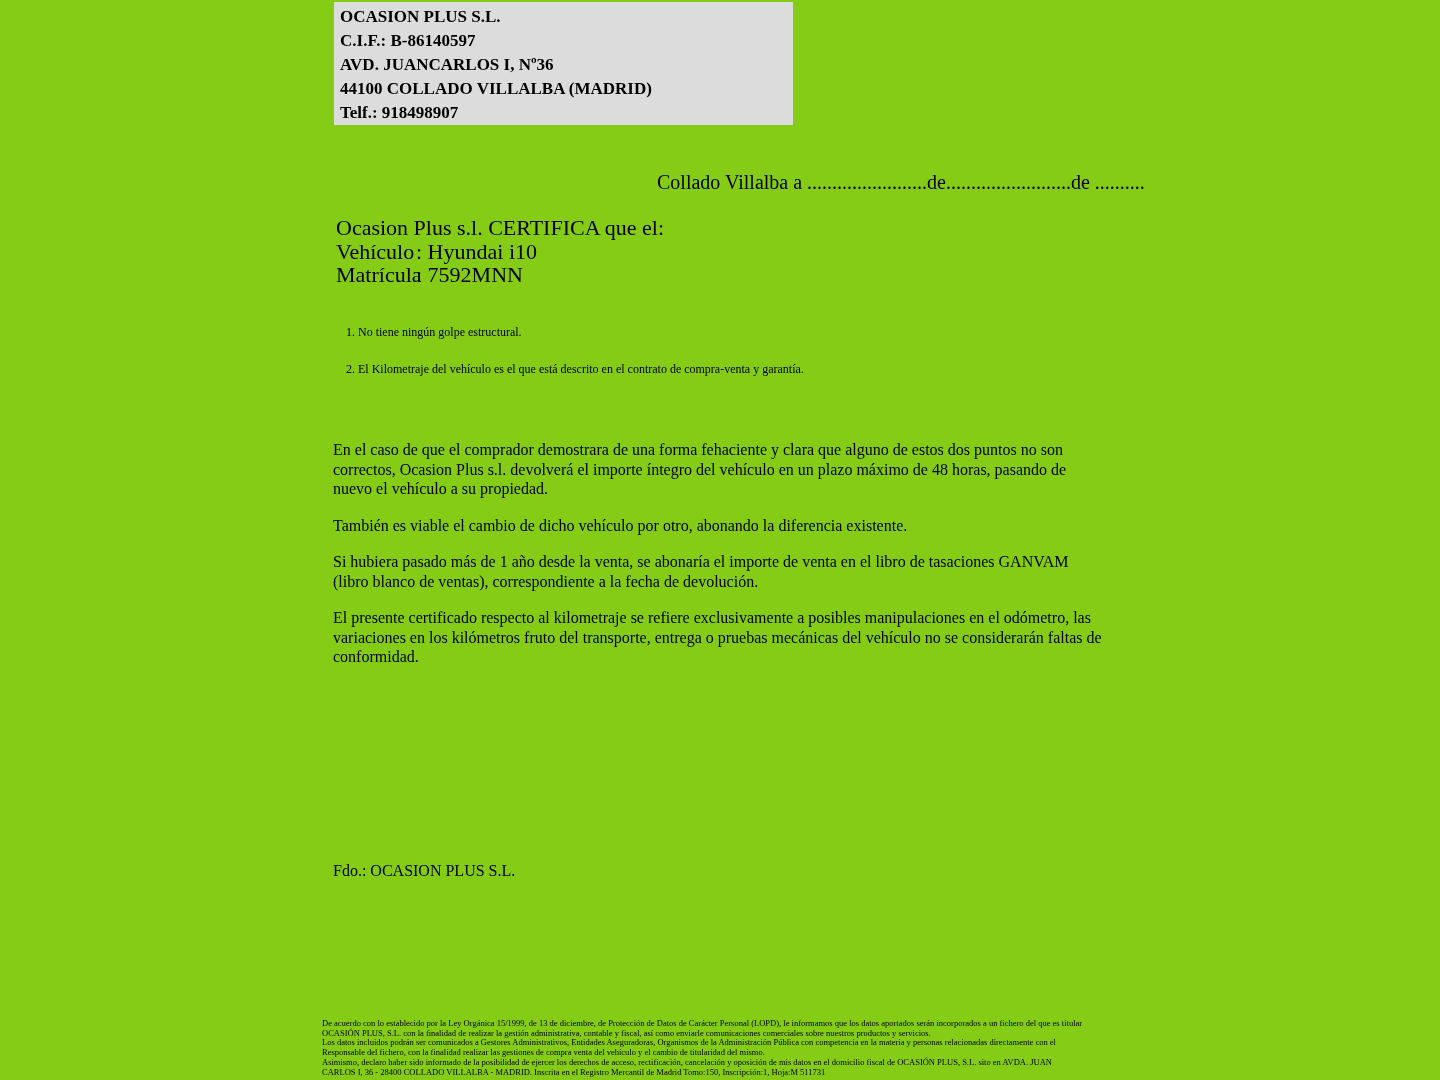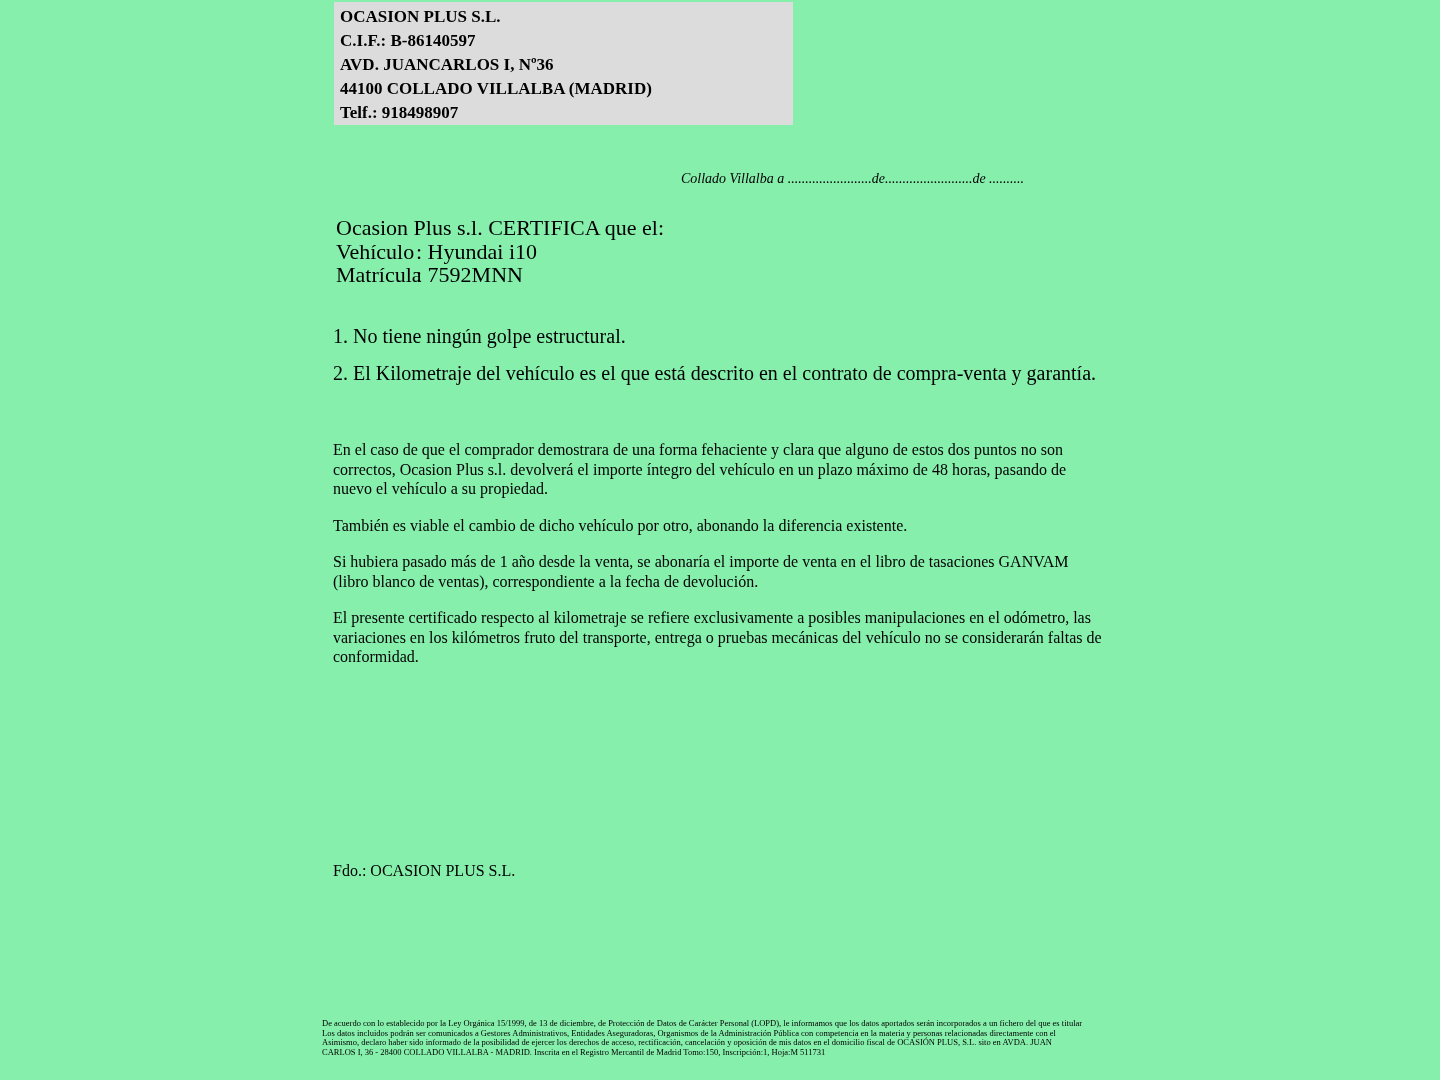--- a/index.html
+++ b/index.html
@@ -27,43 +27,42 @@
     padding: 3px 0 0 6px;
   }
   .company-box .co-line {
     font-size: 17px;
     font-weight: bold;
     line-height: 24px;
     white-space: nowrap;
   }
   .date-line {
     position: absolute;
-    left: 681px;
+    left: 657px;
     top: 171px;
-    font-size: 14px;
+    font-size: 20px;
     white-space: nowrap;
-    font-style: italic;
   }
   .certify-block {
     position: absolute;
     left: 336px;
     top: 216px;
     font-size: 22px;
     line-height: 23.5px;
   }
   .field-row { white-space: nowrap; }
   .field-label {
     display: inline-block;
     width: 80px;
   }
   .field-label .u { }
   .point {
     position: absolute;
-    left: 333px;
-    font-size: 20px;
+    left: 346px;
+    font-size: 12px;
     white-space: nowrap;
   }
   .point-1 { top: 325px; }
   .point-2 { top: 362px; }
   .body-block {
     position: absolute;
     left: 333px;
     top: 440px;
     width: 770px;
     font-size: 16px;
@@ -85,21 +84,21 @@
     top: 1019px;
     width: 790px;
     font-size: 8.5px;
     line-height: 9.7px;
   }
   .legal-footer .legal-line { white-space: nowrap; }
 </style>
 </head>
 <body>
 
-<div class="page" style="background: #86efac; color: rgb(0, 0, 0);">
+<div class="page" style="background: #84cc16; color: rgb(0, 0, 0);">
 
   <div class="company-box" style="background: rgb(220, 220, 220);">
     <div class="co-line">OCASION PLUS S.L.</div>
     <div class="co-line">C.I.F.: B-86140597</div>
     <div class="co-line">AVD. JUANCARLOS I, Nº36</div>
     <div class="co-line">44100 COLLADO VILLALBA (MADRID)</div>
     <div class="co-line">Telf.: 918498907</div>
   </div>
 
   <div class="date-line">Collado Villalba a ........................de.........................de ..........</div>
@@ -121,18 +120,20 @@
     <p>En el caso de que el comprador demostrara de una forma fehaciente y clara que alguno de estos dos puntos no son correctos, Ocasion Plus s.l. devolverá el importe íntegro del vehículo en un plazo máximo de 48 horas, pasando de nuevo el vehículo a su propiedad.</p>
     <p>También es viable el cambio de dicho vehículo por otro, abonando la diferencia existente.</p>
     <p>Si hubiera pasado más de 1 año desde la venta, se abonaría el importe de venta en el libro de tasaciones GANVAM (libro blanco de ventas), correspondiente a la fecha de devolución.</p>
     <p>El presente certificado respecto al kilometraje se refiere exclusivamente a posibles manipulaciones en el odómetro, las variaciones en los kilómetros fruto del transporte, entrega o pruebas mecánicas del vehículo no se considerarán faltas de conformidad.</p>
   </div>
 
   <div class="signature-line">Fdo.: OCASION PLUS S.L.</div>
 
   <div class="legal-footer">
     <div class="legal-line">De acuerdo con lo establecido por la Ley Orgánica 15/1999, de 13 de diciembre, de Protección de Datos de Carácter Personal (LOPD), le informamos que los datos aportados serán incorporados a un fichero del que es titular</div>
+    <div class="legal-line">OCASIÓN PLUS, S.L. con la finalidad de realizar la gestión administrativa, contable y fiscal, así como enviarle comunicaciones comerciales sobre nuestros productos y servicios.</div>
     <div class="legal-line">Los datos incluidos podrán ser comunicados a Gestores Administrativos, Entidades Aseguradoras, Organismos de la Administración Pública con competencia en la materia y personas relacionadas directamente con el</div>
+    <div class="legal-line">Responsable del fichero, con la finalidad realizar las gestiones de compra venta del vehículo y el cambio de titularidad del mismo.</div>
     <div class="legal-line">Asimismo, declaro haber sido informado de la posibilidad de ejercer los derechos de acceso, rectificación, cancelación y oposición de mis datos en el domicilio fiscal de OCASIÓN PLUS, S.L. sito en AVDA. JUAN</div>
     <div class="legal-line">CARLOS I, 36 - 28400 COLLADO VILLALBA - MADRID. Inscrita en el Registro Mercantil de Madrid Tomo:150, Inscripción:1, Hoja:M 511731</div>
   </div>
 
 </div>
 
 </body></html>

